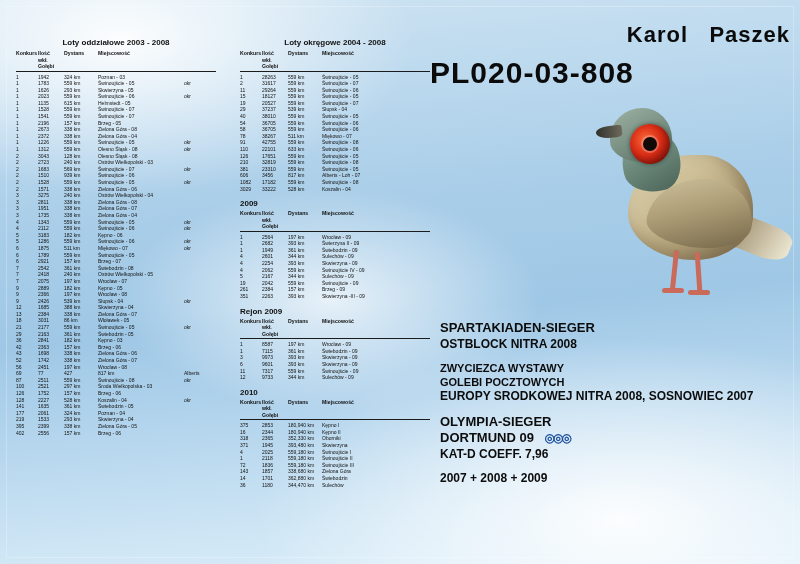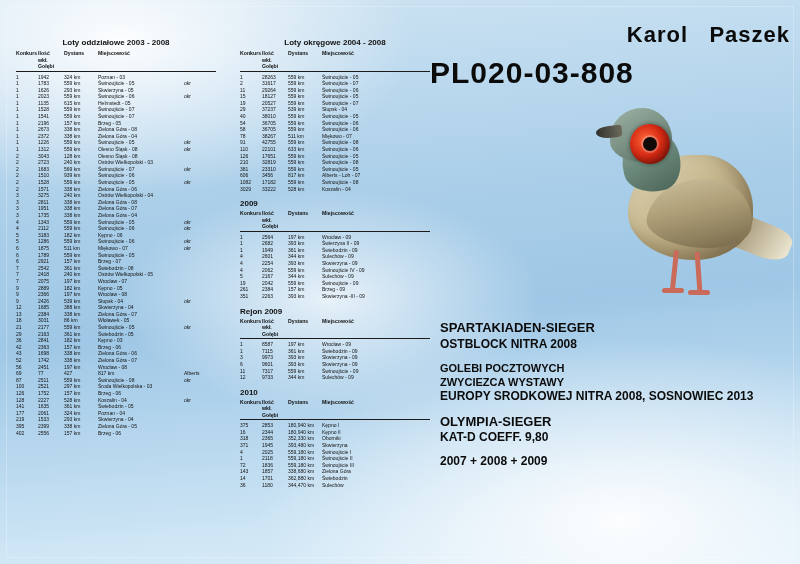--- a/index.html
+++ b/index.html
@@ -876,24 +876,28 @@
           <div class="c-dyst">344,470 km</div>
           <div class="c-miejsc">Sulechów</div>
         </div>
       </div>
   </div>
 
   <div class="awards">
     <div class="aw-line aw-big">SPARTAKIADEN-SIEGER</div>
     <div class="aw-line aw-sm">OSTBLOCK NITRA 2008</div>
     <div class="aw-gap"></div>
+    <div class="aw-line aw-mid">ZWYCIEZCA WYSTAWY</div>
     <div class="aw-line aw-mid">GOLEBI POCZTOWYCH</div>
-    <div class="aw-line aw-mid">ZWYCIEZCA WYSTAWY</div>
-    <div class="aw-line aw-sm">EUROPY SRODKOWEJ NITRA 2008, SOSNOWIEC 2013</div>
+    <div class="aw-line aw-sm">EUROPY SRODKOWEJ NITRA 2008, SOSNOWIEC 2007</div>
     <div class="aw-gap"></div>
     <div class="aw-line aw-big">
       <span>OLYMPIA-SIEGER</span>
     </div>
-    <div class="aw-line aw-sm">KAT-D COEFF. 9,80</div>
+    <div class="aw-line aw-big">
+      <span>DORTMUND 09</span>
+      <span class="rings-sym">◎◎◎</span>
+    </div>
+    <div class="aw-line aw-sm">KAT-D COEFF. 7,96</div>
     <div class="aw-gap"></div>
     <div class="aw-line aw-sm">2007 + 2008 + 2009</div>
   </div>
 </div>
 
 </body></html>

